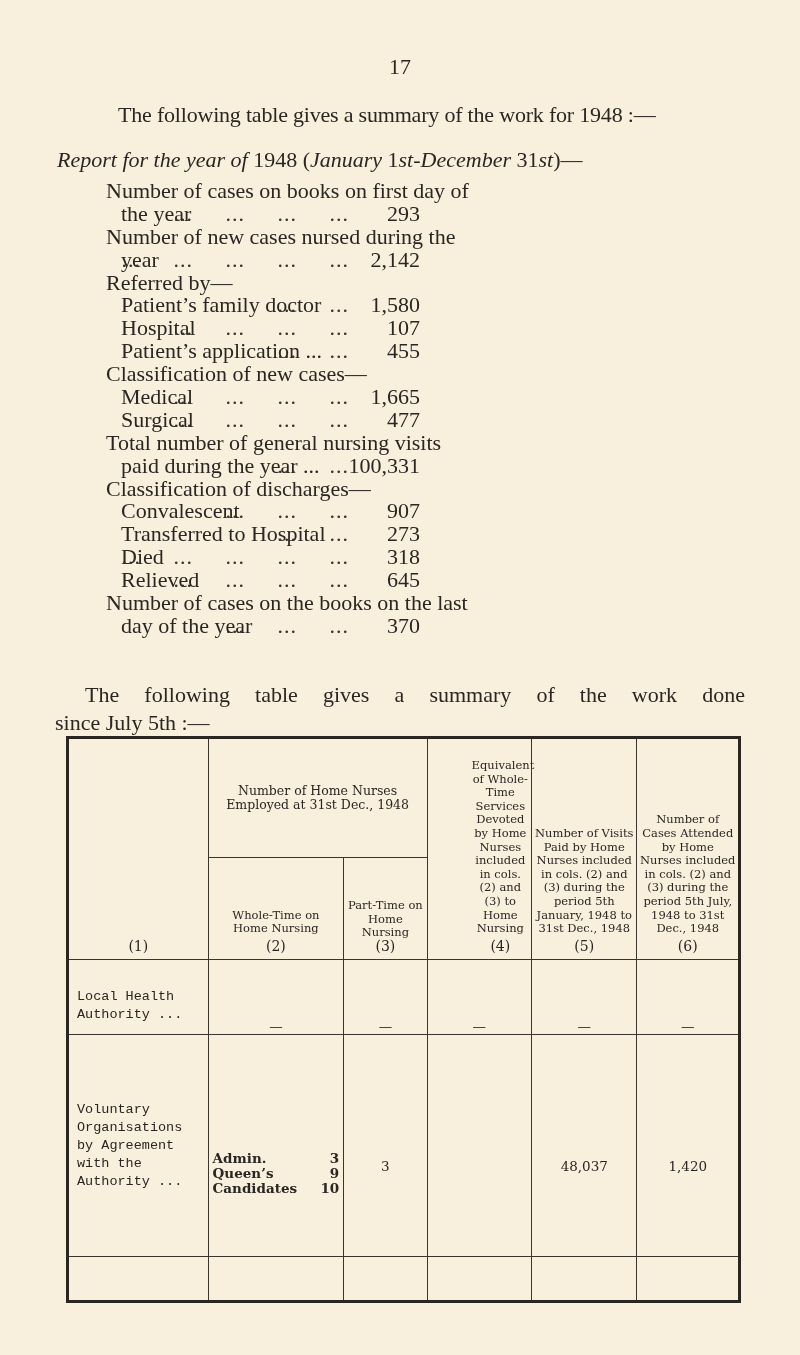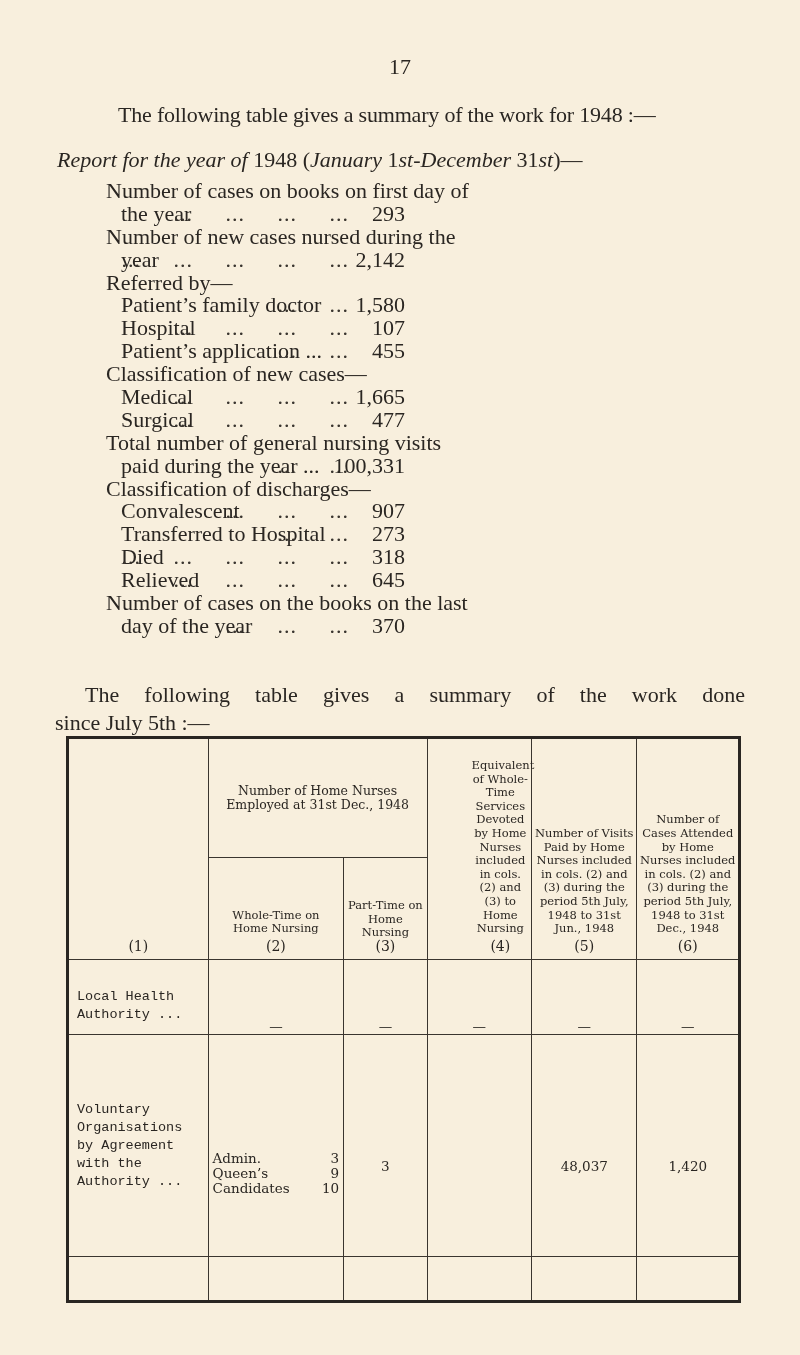--- a/index.html
+++ b/index.html
@@ -27,21 +27,21 @@
   .report-heading i { font-style: italic; }
 
   .summary {
     position: absolute; left: 106px; top: 180px; width: 315px;
     font-size: 22px; line-height: 22.9px;
   }
   .srow { position: relative; height: 22.9px; white-space: nowrap; }
   .srow.indent .lbl { padding-left: 15px; }
   .srow .lbl { position: absolute; left: 0; top: 0; }
   .srow .dots { position: absolute; top: 0; color: #3a352f; letter-spacing: 1px; }
-  .srow .val { position: absolute; right: 16px; top: 0; text-align: right; }
+  .srow .val { position: absolute; right: 1px; top: 0; text-align: right; }
 
   .intro2 {
     position: absolute; left: 55px; top: 681px; width: 690px;
     font-size: 22px; line-height: 28px; text-align: justify;
   }
   .intro2 .first { text-indent: 30px; text-align-last: justify; display:block; }
   table.work {
     position: absolute; left: 66px; top: 736px;
     width: 675px; height: 503px;
     border-collapse: collapse;
@@ -55,21 +55,21 @@
     border-right: 1px solid #3a352f;
     vertical-align: bottom;
     padding: 0 2px;
   }
   table.work tr.hdr1 td { vertical-align: middle; margin-left: 12px; }
   .bt { border-top: 1px solid #3a352f; }
   .colnum { font-size: 14px; display: block; margin-top: 4px; margin-bottom: 6px; }
   .rowlbl { text-align: left !important; font-size: 13.5px; line-height: 18px; padding-left: 8px !important; font-family: Liberation Mono, monospace; }
   .cellval { font-size: 13.5px; line-height: 15px; }
   .staff { text-align: left; font-size: 13.5px; line-height: 15px; padding-left: 2px; }
-  .staff .line { display: flex; justify-content: space-between; padding-right: 2px; }
+  .staff .line { display: flex; justify-content: space-between; padding-right: 2px; font-weight: bold; }
 </style>
 </head>
 <body>
 
 <div class="serif page-number">17</div>
 
 <div class="serif intro1">The following table gives a summary of the work for 1948 :—</div>
 
 <div class="serif report-heading">
   <i>Report for the year of</i>
@@ -188,21 +188,21 @@
       <span class="colnum">(1)</span>
     </td>
     <td colspan="2" style="padding:0 8px; font-size:12.5px; line-height:13.8px;">
       <span>Number of Home Nurses Employed at 31st Dec., 1948</span>
     </td>
     <td rowspan="2" style="vertical-align:bottom; padding-top:20px;padding-left:44px;">
       <span>Equivalent of Whole-Time Services Devoted by Home Nurses included in cols. (2) and (3) to Home Nursing</span>
       <span class="colnum">(4)</span>
     </td>
     <td rowspan="2" style="vertical-align:bottom">
-      <span>Number of Visits Paid by Home Nurses included in cols. (2) and (3) during the period 5th July, 1948 to 31st Jun., 1948</span>
+      <span>Number of Visits Paid by Home Nurses included in cols. (2) and (3) during the period 5th January, 1948 to 31st Dec., 1948</span>
       <span class="colnum">(5)</span>
     </td>
     <td rowspan="2" style="vertical-align:bottom">
       <span>Number of Cases Attended by Home Nurses included in cols. (2) and (3) during the period 5th July, 1948 to 31st Dec., 1948</span>
       <span class="colnum">(6)</span>
     </td>
   </tr>
   <tr style="height:96px">
     <td class="bt" style="padding:0 14px;">
       <span>Whole-Time on Home Nursing</span>

